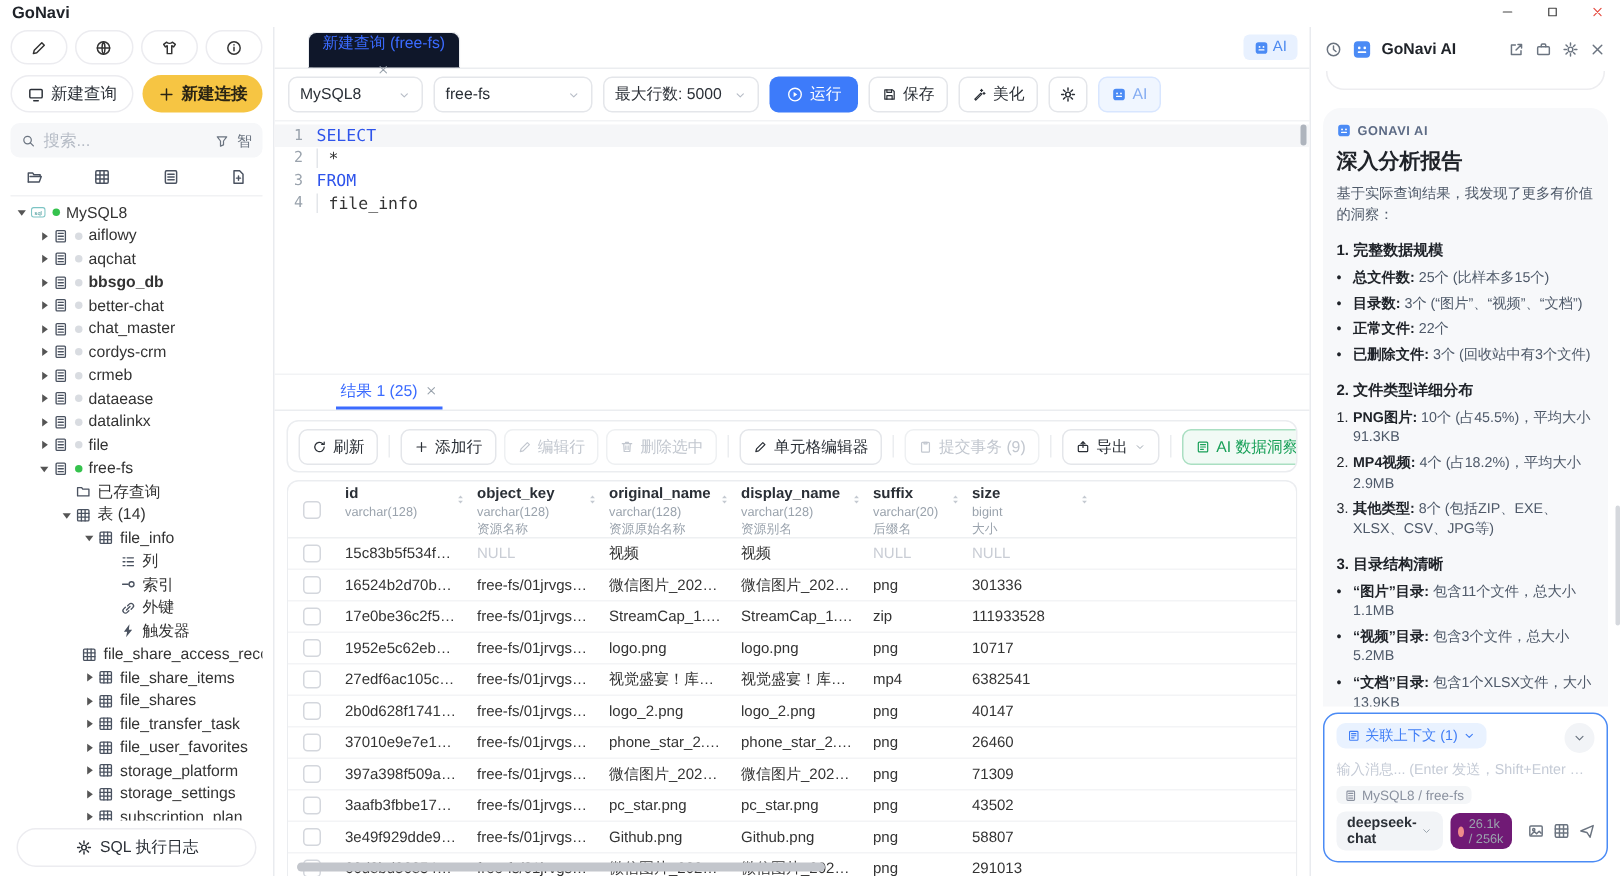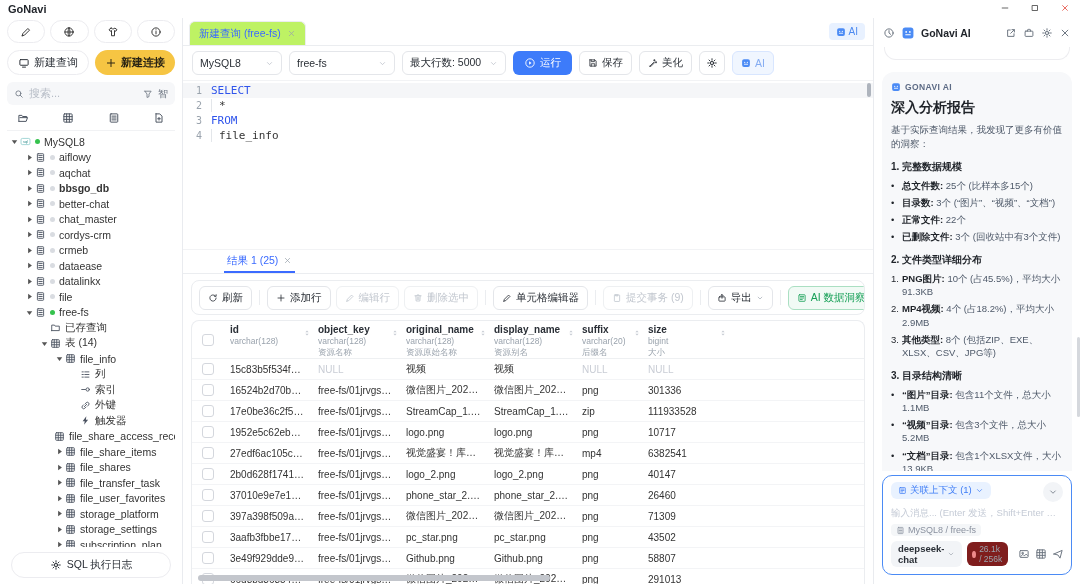--- a/index.html
+++ b/index.html
@@ -37,21 +37,21 @@
   .tree-row{ height:15.5px; display:flex; align-items:center; font-size:10.5px; color:#333; white-space:nowrap; cursor:pointer; }
   .tree-row .caret{ width:11px; height:10px; display:inline-flex; align-items:center; justify-content:center; color:#555; }
   .dot{ width:5px; height:5px; border-radius:50%; margin-right:4px; }
   .dot.green{ background:#35c24d; }
   .dot.gray{ background:#d9dce1; }
   .sql-log{ height:26px; margin:5px 4px 2px; border:1px solid #ececf0; border-radius:14px; background:#fff; font-size:10.5px; color:#2a2f36; display:flex; align-items:center; justify-content:center; gap:5px; cursor:pointer; font-family:inherit; }
 
   
   .main{ flex:1; min-width:0; display:flex; flex-direction:column; }
   .tabbar{ height:28px; border-bottom:1px solid #ebedf0; display:flex; align-items:flex-end; position:relative; }
-  .tab{ margin-left:6px; height:24px; border:1px solid #ebedf0; border-bottom:none; border-radius:6px 6px 0 0; background:#bef264; display:flex; align-items:center; gap:6px; padding:0 9px; cursor:pointer; }
+  .tab{ margin-left:22px; height:24px; border:1px solid #ebedf0; border-bottom:none; border-radius:6px 6px 0 0; background:#0f172a; display:flex; align-items:center; gap:6px; padding:0 9px; cursor:pointer;flex-direction:column; }
   .tab-t{ color:#3b6bff; font-size:10.5px; }
   .tab-x{ color:#9aa3ad; width:9px !important; height:9px !important; cursor:pointer; }
   .ai-mini{ position:absolute; right:8px; top:5px; background:#e8f1ff; border:none; border-radius:4px; color:#4d8af0; font-size:10px; display:flex; align-items:center; gap:3px; padding:3px 7px; cursor:pointer; font-family:inherit; }
   .etoolbar{ height:35px; display:flex; align-items:center; gap:7px; padding:0 9px; border-bottom:1px solid #f2f3f5; }
   .sel{ height:24px; border:1px solid #e4e6ea; border-radius:6px; display:flex; align-items:center; justify-content:space-between; padding:0 7px; font-size:10.5px; color:#2a2f36; cursor:pointer; }
   .sel .chev{ color:#b6bcc6; width:9px !important; height:9px !important; }
   .sel.w1{ width:90px; } .sel.w2{ width:106px; } .sel.w3{ width:104px; }
   .run{ height:24px; background:#3d7bfa; color:#fff; border:none; border-radius:6px; display:flex; align-items:center; gap:4px; padding:0 11px; font-size:10.5px; cursor:pointer; font-family:inherit; }
   .tb{ height:24px; background:#fff; border:1px solid #e4e6ea; border-radius:6px; display:flex; align-items:center; gap:4px; padding:0 8px; font-size:10.5px; color:#2a2f36; cursor:pointer; font-family:inherit; white-space:nowrap; }
   .tb.sq{ width:26px; justify-content:center; padding:0; }
@@ -107,21 +107,21 @@
   .chatbox{ margin:4px 8px 9px; border:1.5px solid #4b8bf5; border-radius:10px; padding:6px 8px 7px; position:relative; background:#fff; }
   .chip-row{ display:flex; align-items:flex-start; }
   .ctx-chip{ background:#e9f2ff; color:#3f7df6; border-radius:6px; padding:2px 7px; font-size:9.5px; display:inline-flex; align-items:center; gap:3px; cursor:pointer; }
   .ctx-chip span[data-icon]{ width:9px; height:9px; }
   .collapse-btn{ margin-left:auto; width:20px; height:20px; border-radius:50%; border:none; background:#f2f4f7; color:#6b7480; display:flex; align-items:center; justify-content:center; cursor:pointer; }
   .chat-ph{ font-size:9.5px; color:#c5cbd6; margin:5px 0 4px; white-space:nowrap; overflow:hidden; text-overflow:ellipsis; }
   .scope-tag{ display:inline-flex; align-items:center; gap:3px; background:#f4f6f8; border-radius:4px; padding:1px 5px; font-size:9px; color:#8a919f; margin-bottom:5px; }
   .scope-tag span[data-icon]{ width:9px; height:9px; }
   .chat-bottom{ display:flex; align-items:center; gap:5px; }
   .model-pill{ background:#f2f4f7; border-radius:6px; padding:2px 7px; font-size:9.5px; font-weight:bold; color:#2a2f36; display:inline-flex; align-items:center; gap:3px; cursor:pointer; }
-  .token-pill{ background:#7f1d1d; border-radius:6px; padding:2px 5px; font-size:8.5px; color:#9aa3ad; display:inline-flex; align-items:center; gap:3px; }
+  .token-pill{ background:#701a75; border-radius:6px; padding:2px 5px; font-size:8.5px; color:#9aa3ad; display:inline-flex; align-items:center; gap:3px; }
   .reddot{ width:7px; height:7px; border-radius:50%; background:#ef8b8b; display:inline-block; }
 </style>
 </head>
 <body>
 
 <div class="titlebar">
   <span class="app-title">GoNavi</span>
   <div class="win-controls">
     <div class="win-btn">
         <span data-icon="minus" class="ic10">

